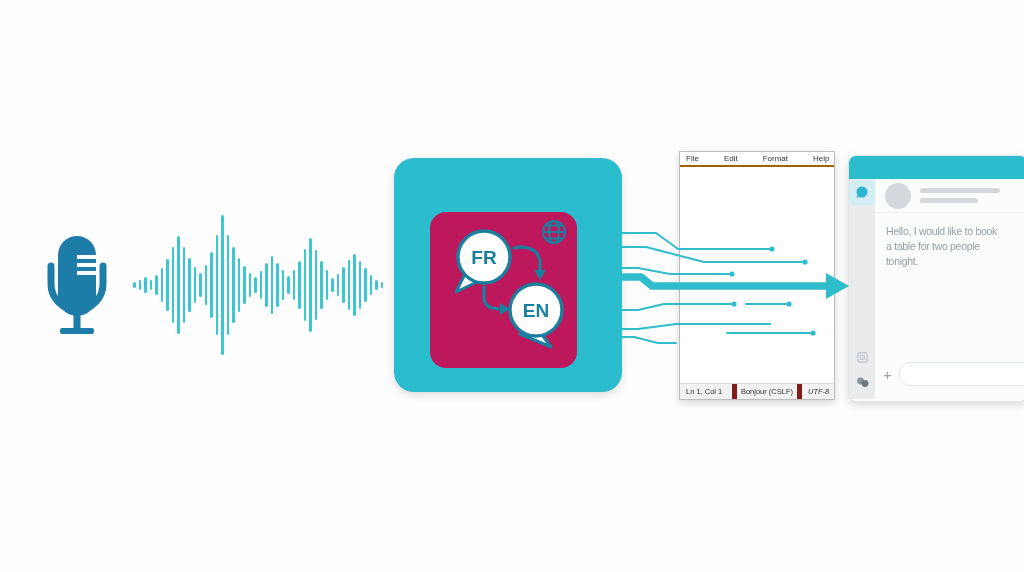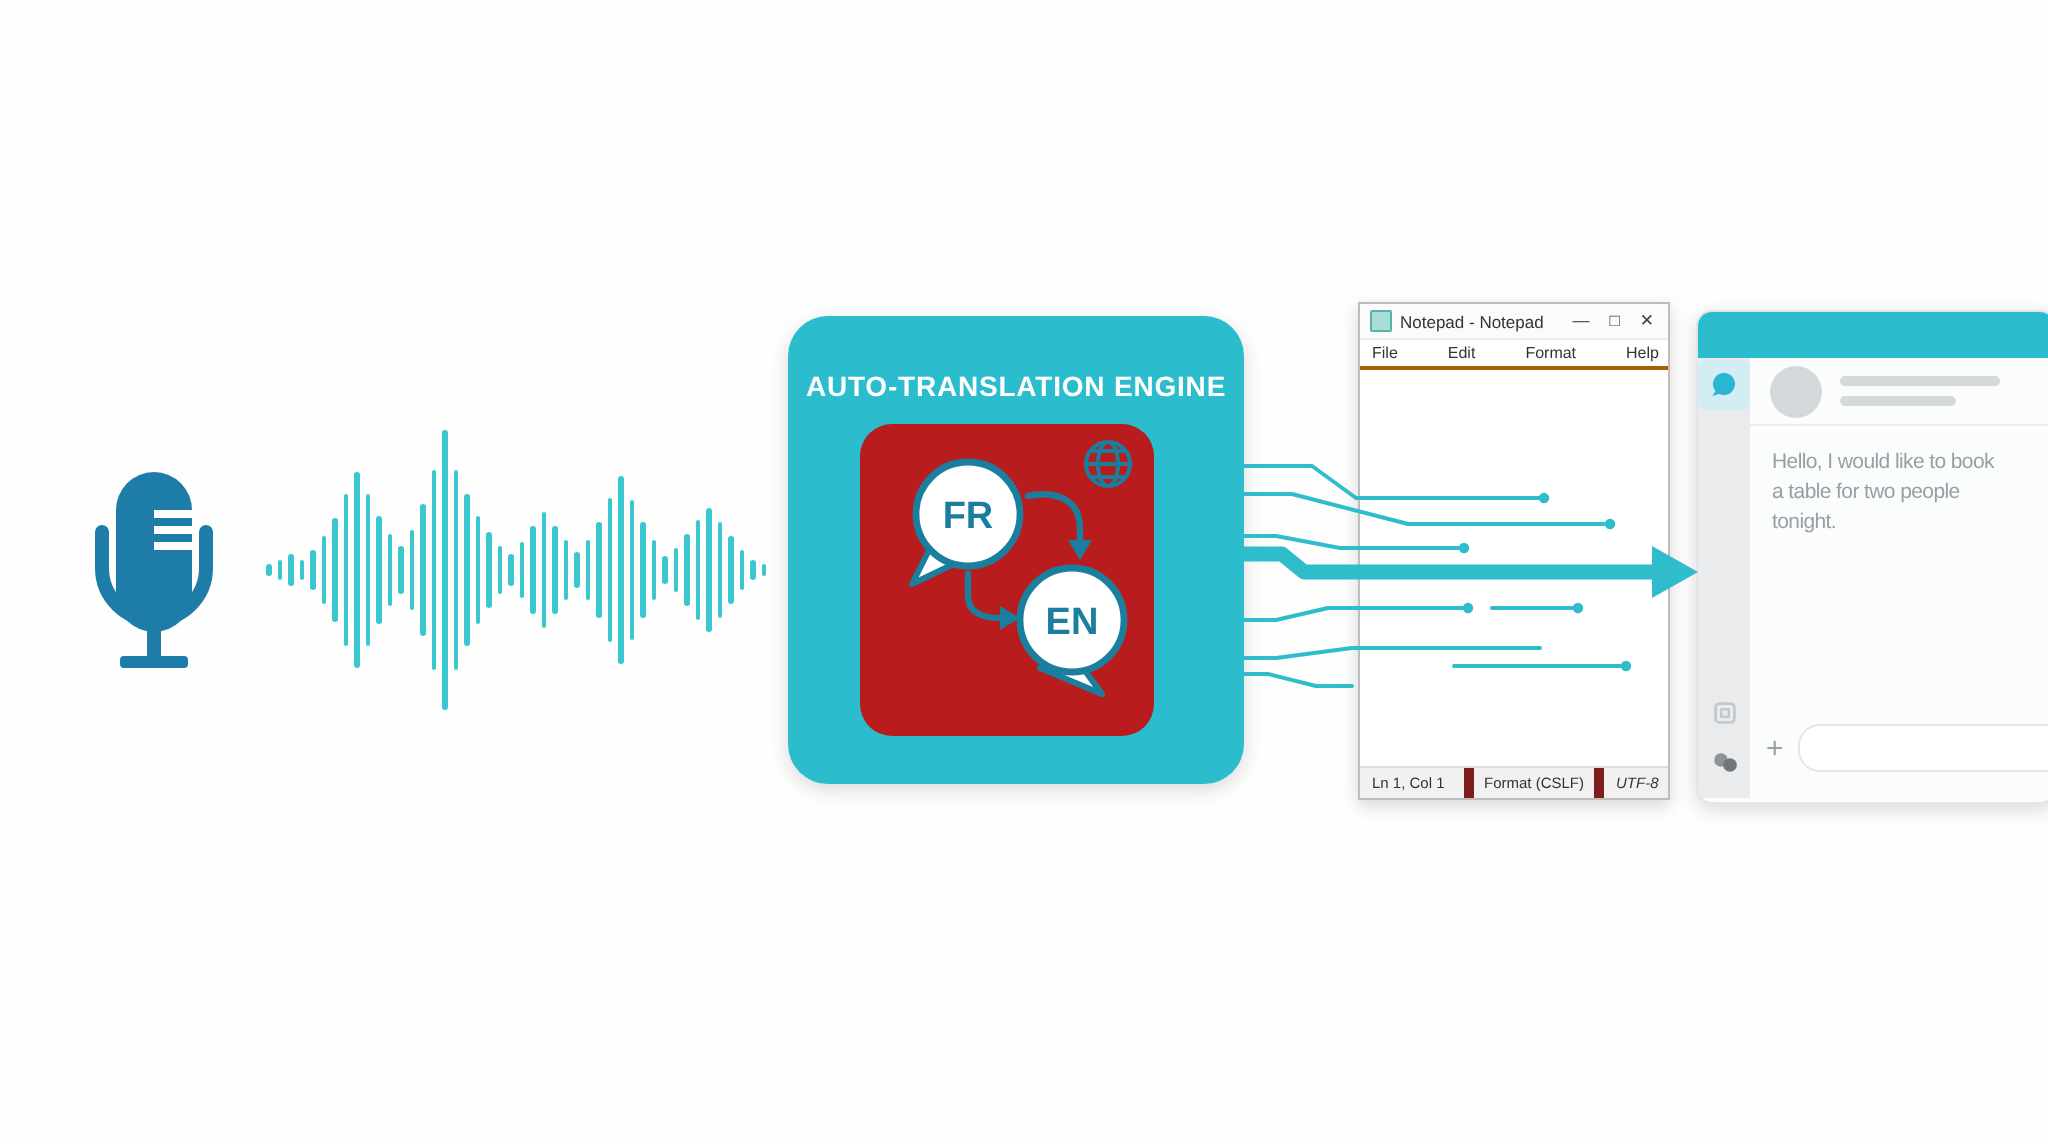--- a/index.html
+++ b/index.html
@@ -13,21 +13,21 @@
   
   .waveform{position:absolute;left:133px;top:200px;width:252px;height:170px;
     display:flex;align-items:center;gap:3px;}
   .wbar{width:2.5px;border-radius:2px;background:#3bc7cf;flex:0 0 auto;}
   
   .engine{position:absolute;left:394px;top:158px;width:228px;height:234px;
     background:#2bbccd;border-radius:20px;box-shadow:0 3px 10px rgba(0,0,0,.14);z-index:1;}
   .engine-title{margin-top:27px;text-align:center;color:#fff;font-weight:bold;
     font-size:14px;letter-spacing:.4px;}
   .engine-card{position:absolute;left:36px;top:54px;width:147px;height:156px;
-    background:#b91c1c;border-radius:16px;}
+    background:#be185d;border-radius:16px;}
   
   .circuit{position:absolute;left:608px;top:210px;width:252px;height:190px;z-index:5;pointer-events:none;}
   
   .notepad{position:absolute;left:679px;top:151px;width:154px;height:247px;z-index:2;
     background:#fff;border:1px solid #bdbdbd;box-shadow:0 3px 8px rgba(0,0,0,.16);
     font-family:"Liberation Sans",sans-serif;}
   .np-titlebar{height:17px;display:flex;align-items:center;background:#fbfbfb;
     border-bottom:1px solid #ececec;}
   .np-appicon{width:9px;height:9px;margin:0 4px 0 5px;background:#a9ded7;
     border:1px solid #57b3aa;border-radius:1px;}
@@ -128,21 +128,20 @@
     <div class="wbar" style="height: 50px;"></div>
     <div class="wbar" style="height: 62px;"></div>
     <div class="wbar" style="height: 48px;"></div>
     <div class="wbar" style="height: 34px;"></div>
     <div class="wbar" style="height: 20px;"></div>
     <div class="wbar" style="height: 10px;"></div>
     <div class="wbar" style="height: 6px;"></div>
   </div>
 
 <div class="engine">
-  <div class="engine-title">AUTO-TRANSLATION ENGINE</div>
   <div class="engine-card">
     <svg width="147" height="156" viewBox="0 0 147 156" xmlns="http://www.w3.org/2000/svg">
 
       <g stroke="#1a7f9e" stroke-width="2" fill="none">
         <circle cx="124" cy="20" r="11"></circle>
         <ellipse cx="124" cy="20" rx="5" ry="11"></ellipse>
         <line x1="113" y1="20" x2="135" y2="20"></line>
         <line x1="116" y1="13.5" x2="132" y2="13.5"></line>
         <line x1="116" y1="26.5" x2="132" y2="26.5"></line>
       </g>
@@ -188,39 +187,30 @@
     <circle cx="181" cy="94" r="2.6"></circle>
     <circle cx="205" cy="123" r="2.6"></circle>
   </g>
   <g>
     <path d="M14,67 L33,67 L44,76 L220,76" fill="none" stroke="#2fbccb" stroke-width="7.5" stroke-linejoin="round"></path>
     <polygon points="218,63 241,76 218,89" fill="#2fbccb"></polygon>
   </g>
 </svg>
 
 <div class="notepad">
-  <div class="np-titlebar">
-    <span class="np-appicon"></span>
-    <span class="np-title">Notepad - Notepad</span>
-    <span class="np-controls">
-      <span class="np-ctl">—</span>
-      <span class="np-ctl">□</span>
-      <span class="np-ctl">✕</span>
-    </span>
-  </div>
   <div class="np-menubar">
     <span>File</span>
     <span>Edit</span>
     <span>Format</span>
     <span>Help</span>
     <span>Help</span>
   </div>
   <div class="np-statusbar">
     <span class="np-cell c1">Ln 1, Col 1</span>
-    <span class="np-cell c2">Format (CSLF)</span>
+    <span class="np-cell c2">Bonjour (CSLF)</span>
     <span class="np-cell c3">UTF-8</span>
   </div>
 </div>
 
 <div class="chat">
   <div class="chat-header"></div>
   <div class="chat-body">
     <div class="chat-sidebar">
       <div class="sb-active">
         <svg width="14" height="13" viewBox="0 0 14 13">

